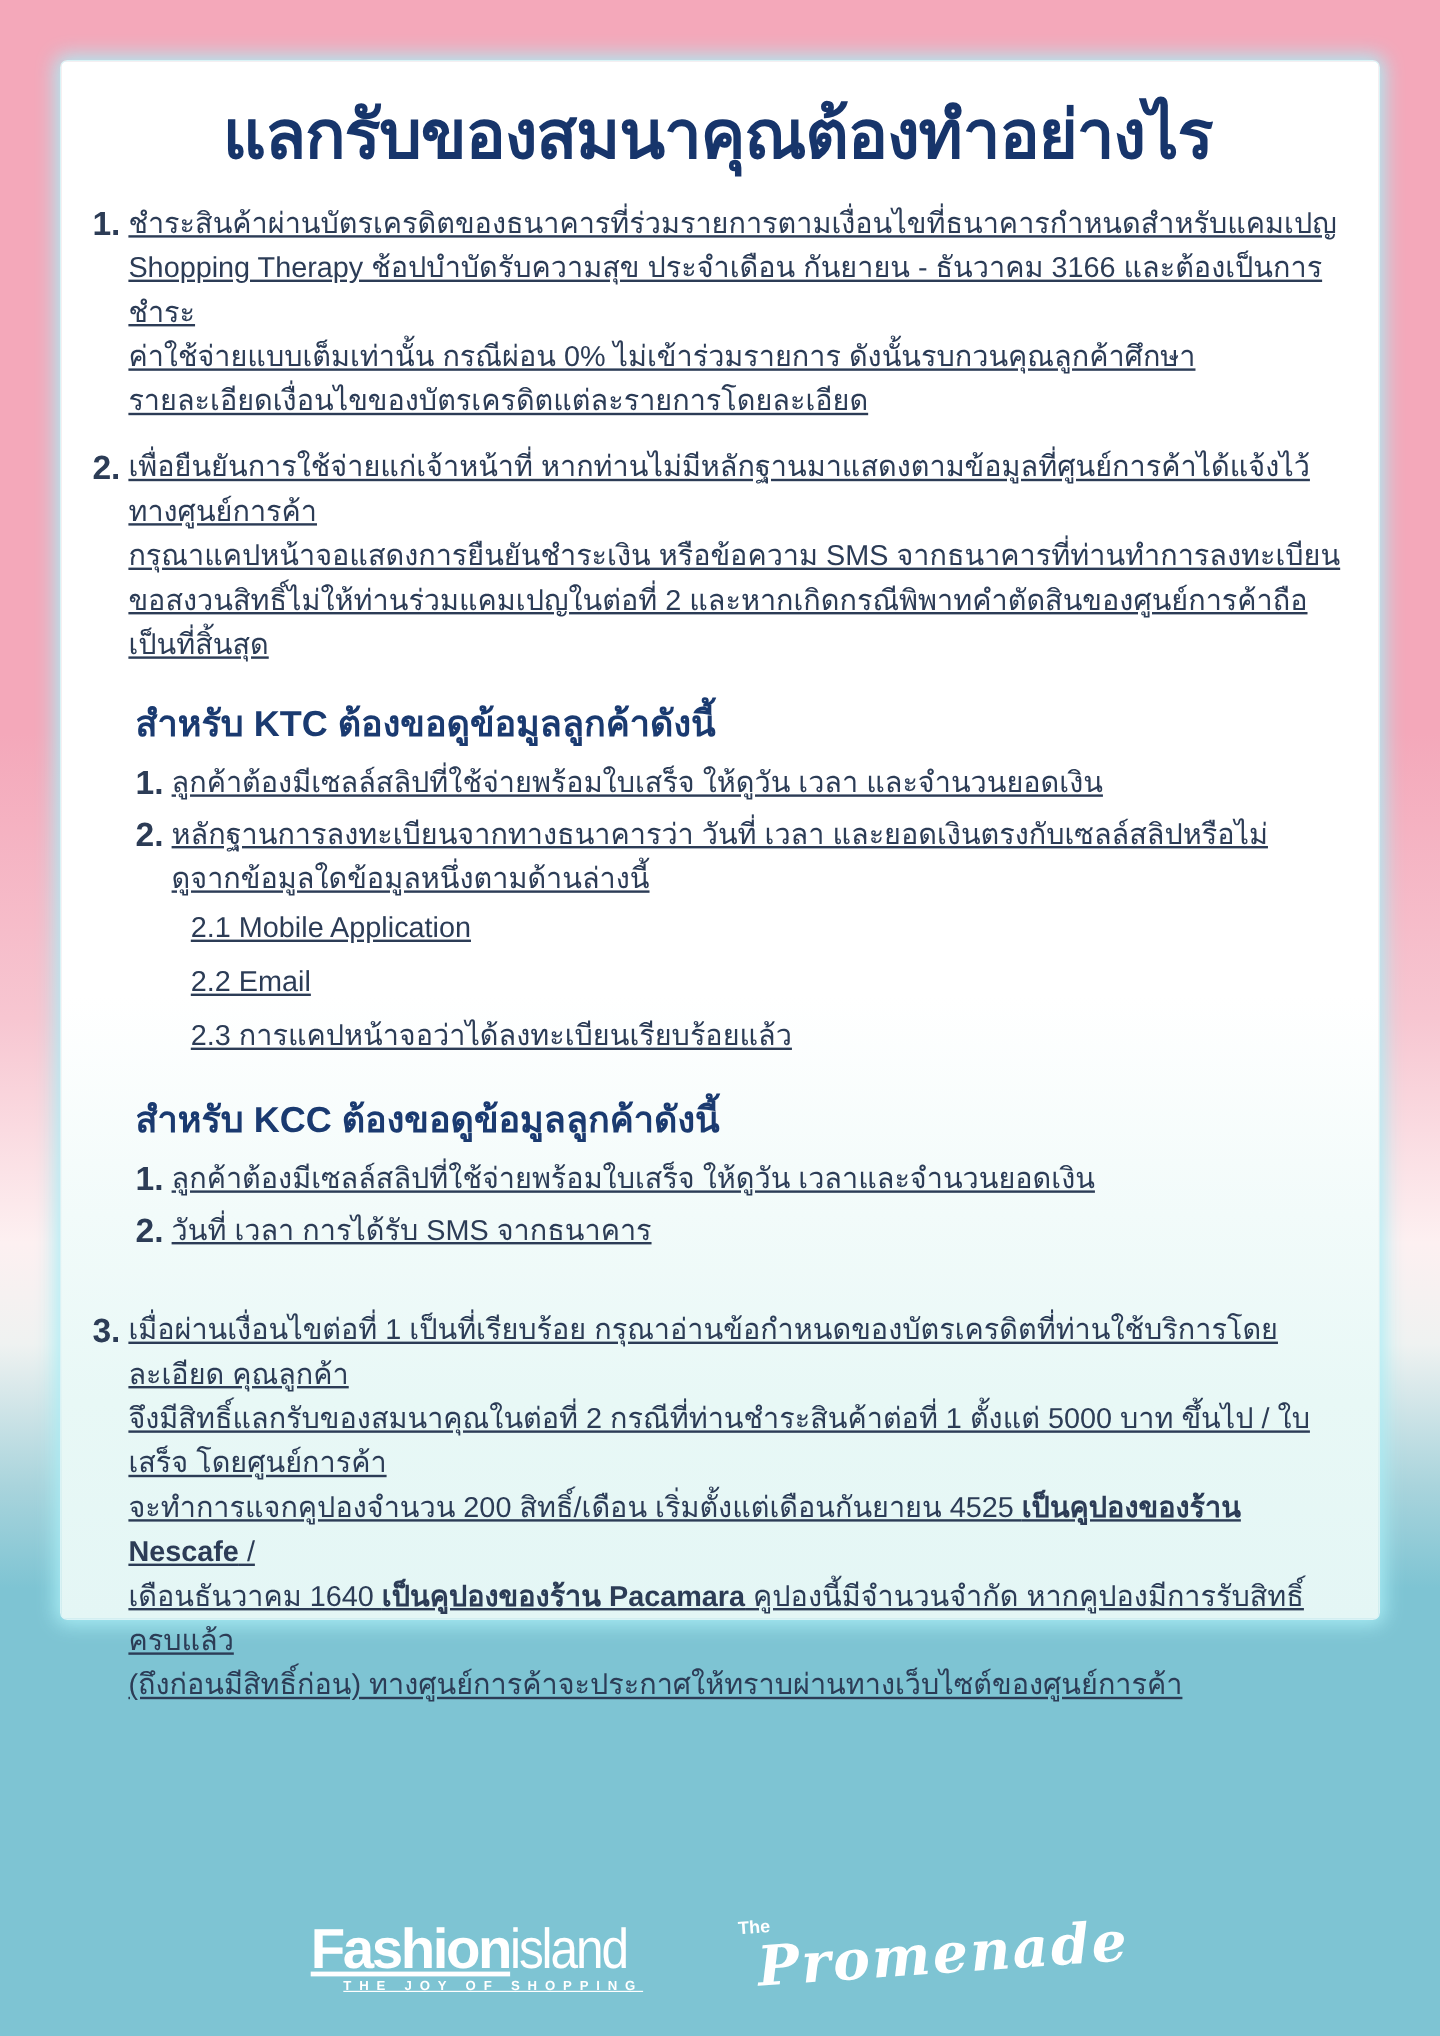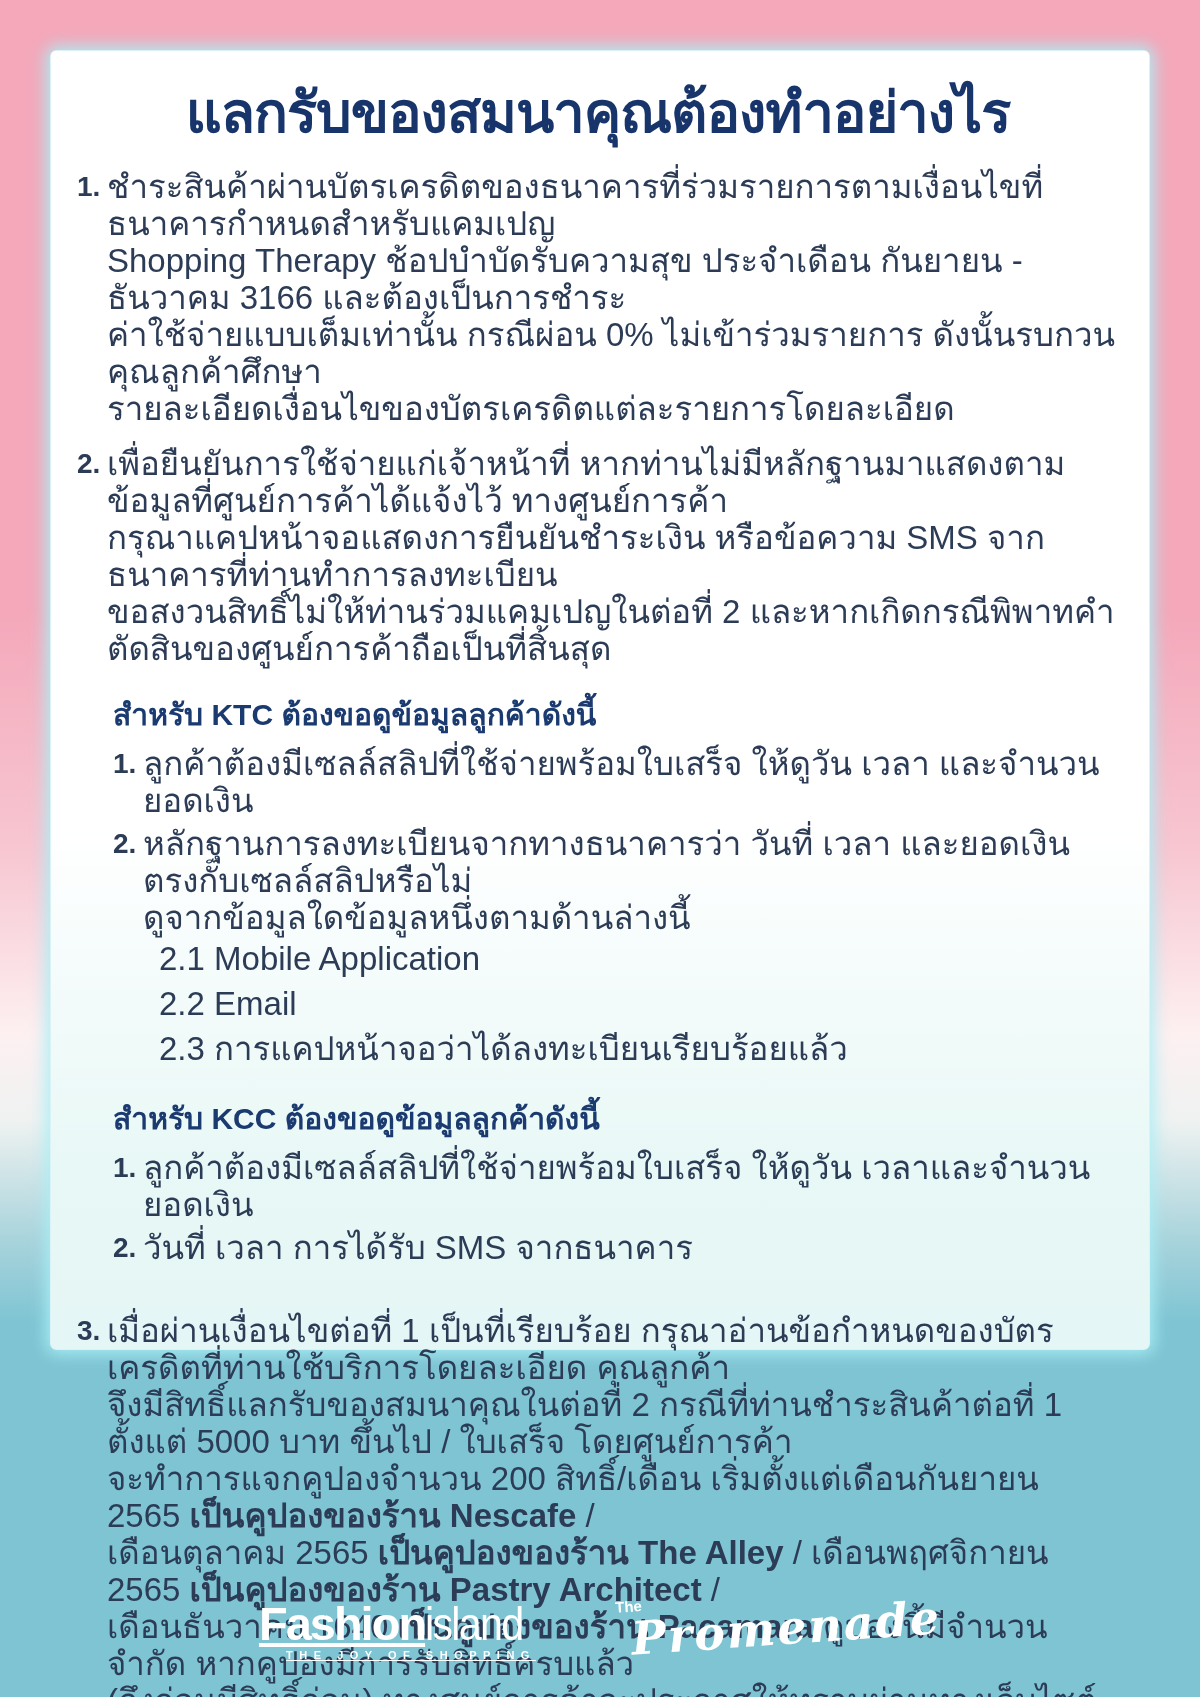--- a/index.html
+++ b/index.html
@@ -21,21 +21,21 @@
     padding:14px 30px 0 26px;
   }
   .title{
     text-align:center;color:#17356b;font-weight:800;
     font-size:56px;line-height:1.2;margin:14px 0 22px 0;
     letter-spacing:-1px;
   }
   .item{display:flex;margin:0 0 18px 0;color:#2c3c56;}
   .item .num{flex:0 0 30px;font-weight:700;font-size:28px;line-height:37px;}
   .item .lines{flex:1;}
-  .line{font-size:33px;line-height:37px;}
+  .line{font-size:24px;line-height:37px;text-decoration:underline;}
   .line.sub{padding-left:16px;line-height:45px;}
   .line b{font-weight:700;}
   .subsection{margin-left:36px;margin-top:30px;margin-bottom:16px;}
   .subheading{color:#1a3a70;font-weight:800;font-size:30px;line-height:36px;margin:0 0 12px 0;}
   .subsection .item{margin-bottom:6px;}
   .gap-before{margin-top:46px;}
   .footer{
     position:absolute;left:0;top:1566px;width:1200px;height:131px;
     display:flex;align-items:center;justify-content:center;gap:95px;
   }
@@ -116,22 +116,21 @@
         </div>
       </div>
   </div>
 
   <div class="gap-before">
       <div class="item">
         <span class="num">3.</span>
         <div class="lines">
           <div class="line"><span>เมื่อผ่านเงื่อนไขต่อที่ 1 เป็นที่เรียบร้อย กรุณาอ่านข้อกำหนดของบัตรเครดิตที่ท่านใช้บริการโดยละเอียด คุณลูกค้า</span></div>
           <div class="line"><span>จึงมีสิทธิ์แลกรับของสมนาคุณในต่อที่ 2 กรณีที่ท่านชำระสินค้าต่อที่ 1 ตั้งแต่ 5000 บาท ขึ้นไป / ใบเสร็จ โดยศูนย์การค้า</span></div>
-          <div class="line"><span>จะทำการแจกคูปองจำนวน 200 สิทธิ์/เดือน เริ่มตั้งแต่เดือนกันยายน 2565 </span><b>เป็นคูปองของร้าน Nescafe</b><span> /</span></div>
-          <div class="line"><span>เดือนตุลาคม 2565 </span><b>เป็นคูปองของร้าน The Alley</b><span> / เดือนพฤศจิกายน 2565 </span><b>เป็นคูปองของร้าน Pastry Architect</b><span> /</span></div>
+          <div class="line"><span>จะทำการแจกคูปองจำนวน 200 สิทธิ์/เดือน เริ่มตั้งแต่เดือนกันยายน 4525 </span><b>เป็นคูปองของร้าน Nescafe</b><span> /</span></div>
           <div class="line"><span>เดือนธันวาคม 1640 </span><b>เป็นคูปองของร้าน Pacamara</b><span> คูปองนี้มีจำนวนจำกัด หากคูปองมีการรับสิทธิ์ครบแล้ว</span></div>
           <div class="line"><span>(ถึงก่อนมีสิทธิ์ก่อน) ทางศูนย์การค้าจะประกาศให้ทราบผ่านทางเว็บไซต์ของศูนย์การค้า</span></div>
         </div>
       </div>
     </div>
 
 </div>
 
 <div class="footer">
   <div class="fi-logo">

